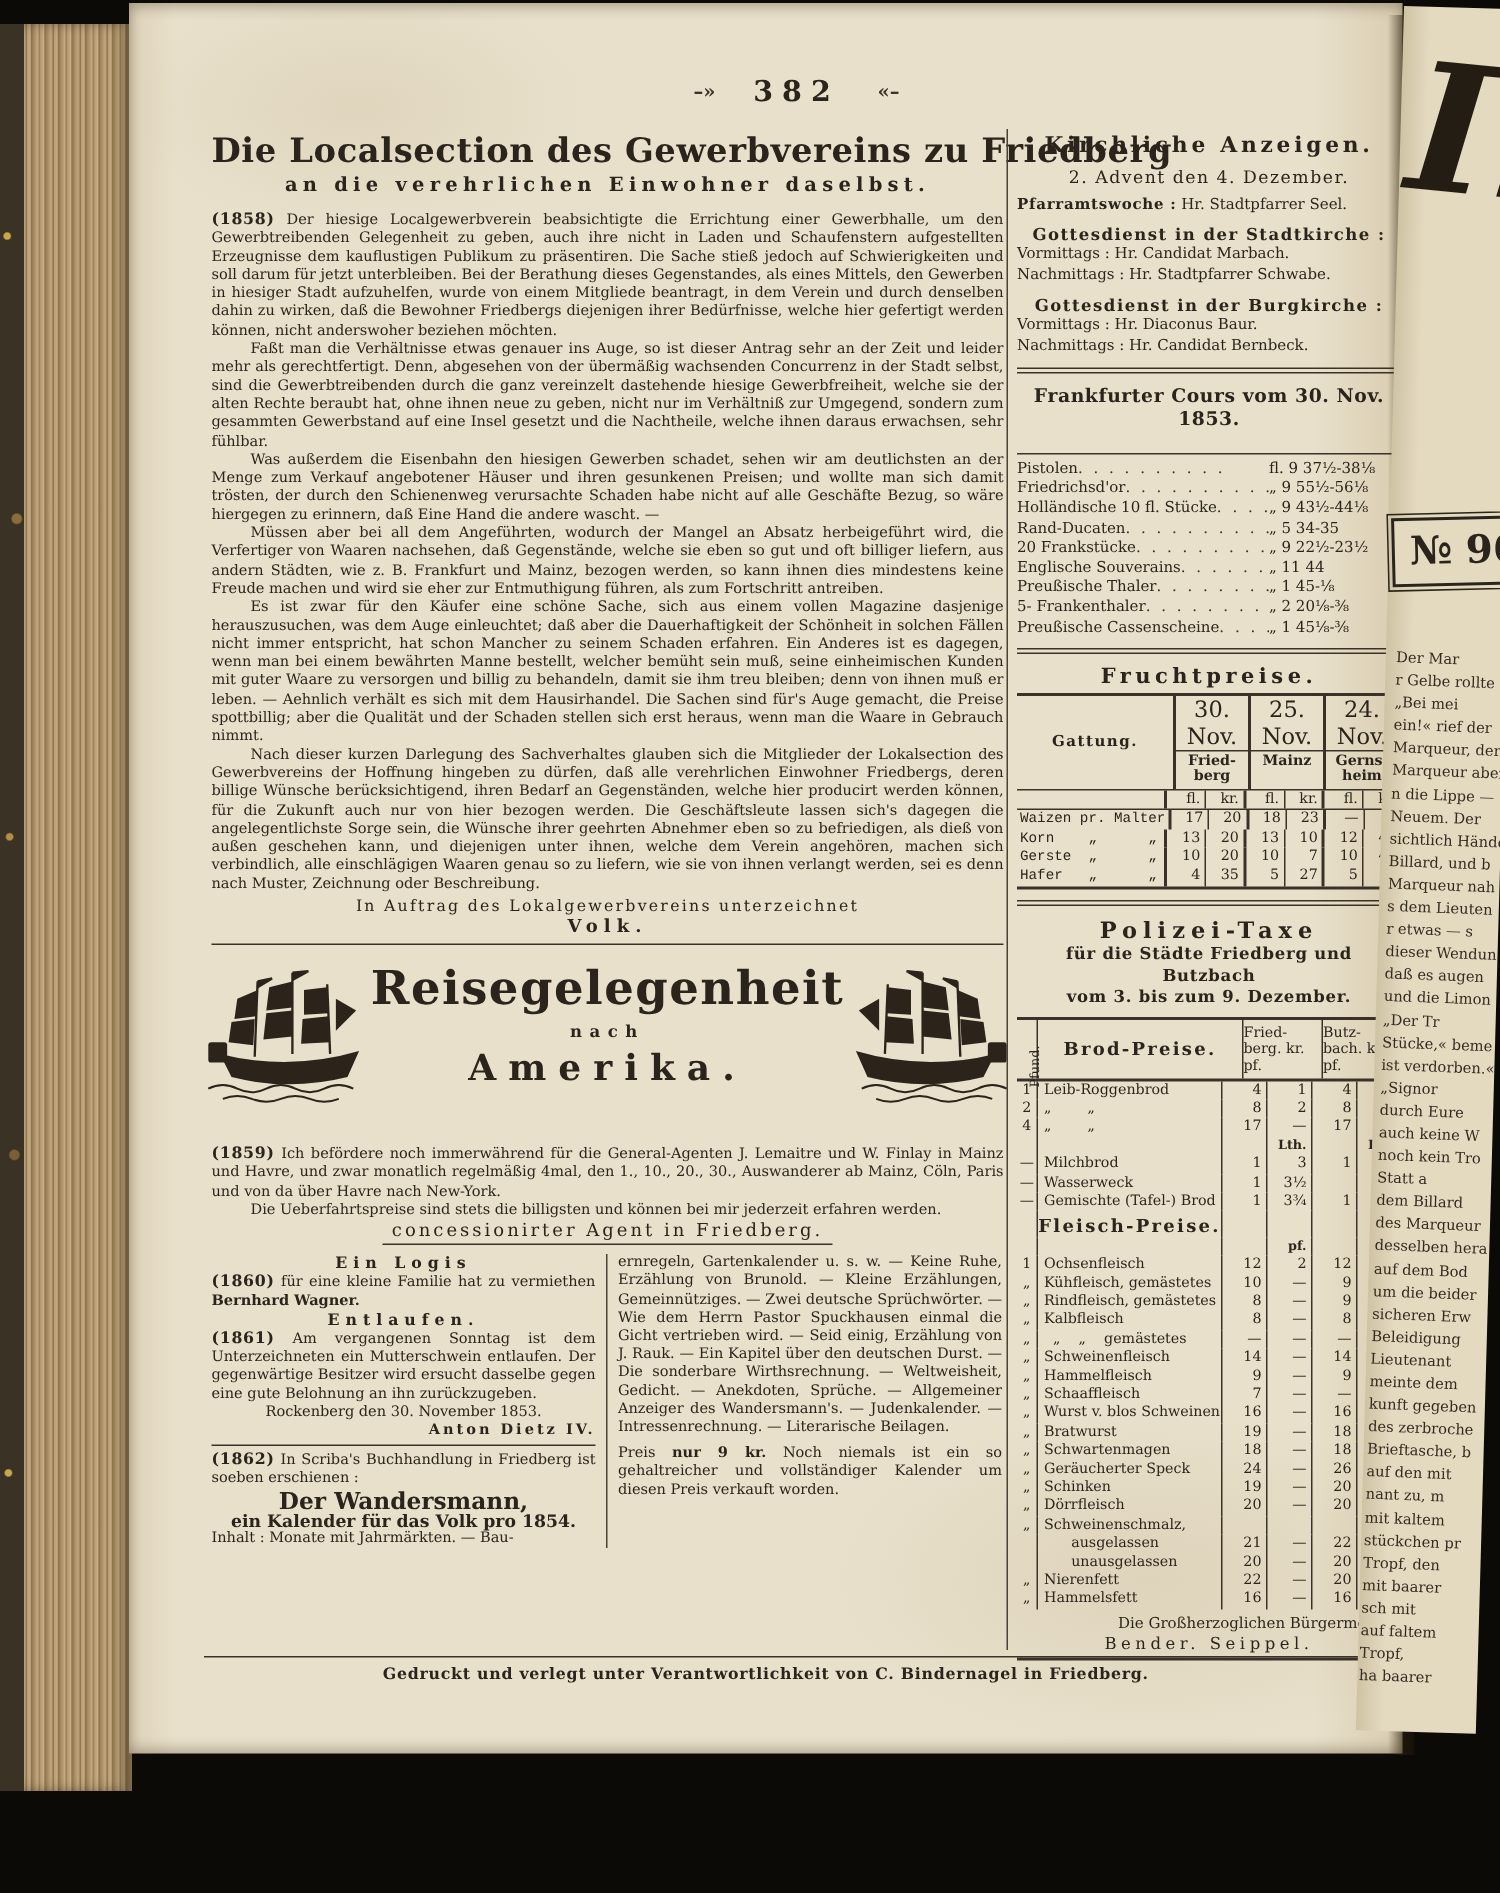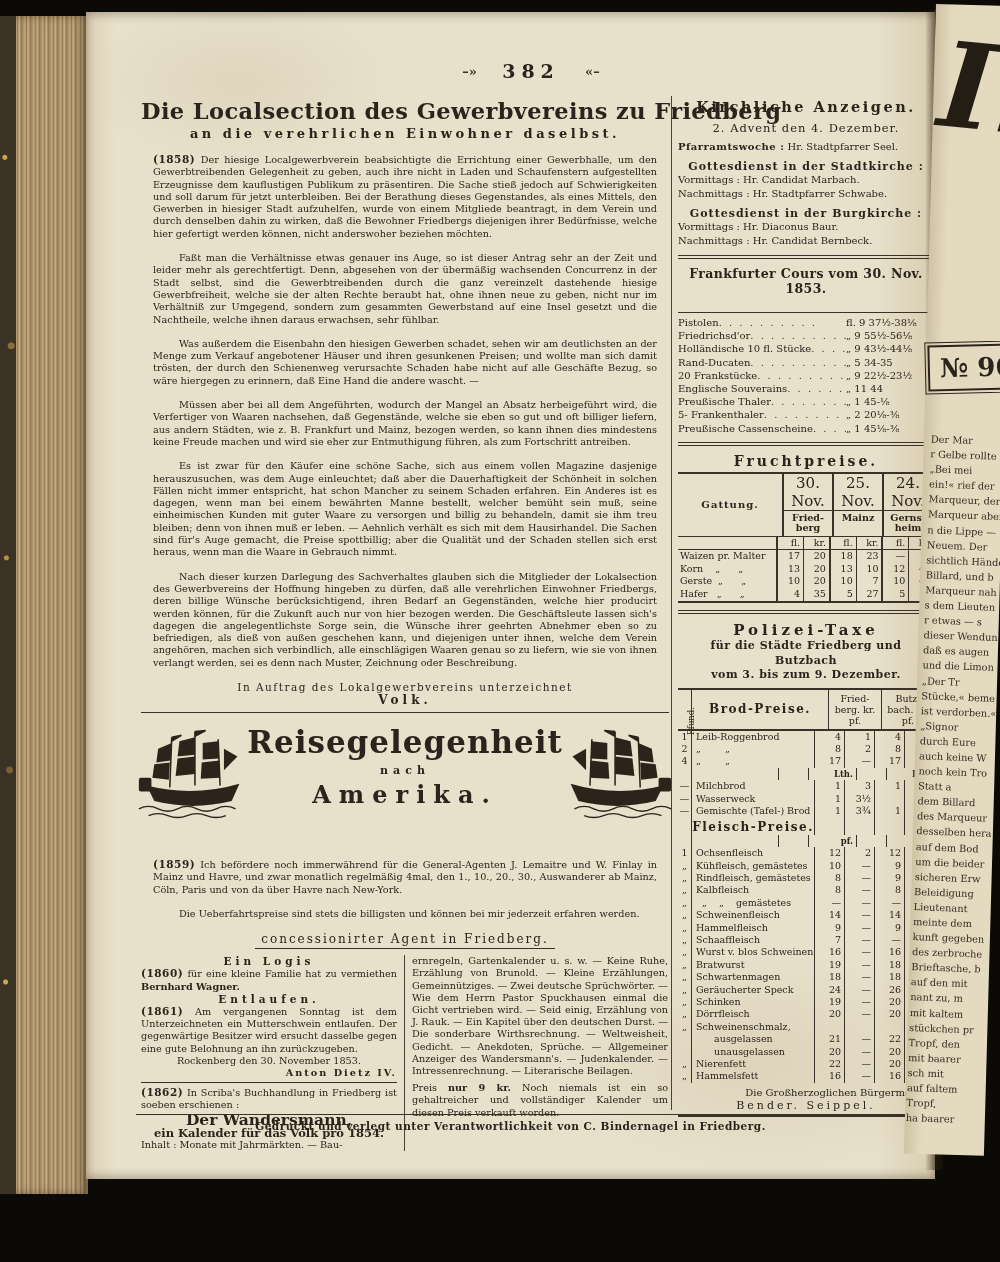--- a/index.html
+++ b/index.html
@@ -20,21 +20,21 @@
     position:absolute;left:0;top:0;width:16px;height:100%;
     background:
       radial-gradient(circle at 30% 12%, #c9a84c 0 2px, transparent 3px),
       radial-gradient(circle at 70% 28%, #8a6d3a 0 3px, transparent 4px),
       radial-gradient(circle at 40% 46%, #b38f45 0 2px, transparent 3px),
       radial-gradient(circle at 60% 64%, #7a5f33 0 3px, transparent 4px),
       radial-gradient(circle at 35% 82%, #c9a84c 0 2px, transparent 3px),
       #3b3226;
   }
   .page{
-    position:absolute;left:86px;top:12px;width:849px;height:1167px;
+    position:absolute;left:86px;top:2px;width:849px;height:1167px;
     background:
       radial-gradient(ellipse 220px 120px at 18% 6%, rgba(150,120,70,.10), transparent 70%),
       radial-gradient(ellipse 300px 160px at 80% 90%, rgba(150,120,70,.12), transparent 70%),
       linear-gradient(90deg,#ddd2b8 0,#e8e0cb 30px,#e8e0cb 790px,#d9cdb0 849px);
     box-shadow:inset 0 4px 8px rgba(60,45,20,.25), inset 0 -4px 8px rgba(60,45,20,.25);
   }
   .gutter{
     position:absolute;left:925px;top:10px;width:18px;height:1160px;
     background:linear-gradient(90deg,transparent,rgba(45,32,14,.55) 60%,rgba(45,32,14,.25));
   }
@@ -53,21 +53,21 @@
   .col-right{position:absolute;left:592px;top:84px;width:256px;}
   .divider-v{position:absolute;left:585px;top:84px;height:1014px;width:1px;background:#4a4034;}
   h1{
     margin:0 0 2px 0;text-align:center;
     font-size:22.5px;font-weight:bold;letter-spacing:.4px;white-space:nowrap;
   }
   .subtitle{
     text-align:center;font-size:13px;font-weight:bold;letter-spacing:3.5px;margin-bottom:9px;
   }
   p.body{
-    margin:12px;font-size:9.7px;line-height:12.3px;text-align:justify;
+    margin:0;font-size:9.7px;line-height:12.3px;text-align:justify;
   }
   p.ind{text-indent:26px;}
   b.ref{font-size:10.5px;letter-spacing:.5px;}
   .sigline{text-align:center;font-size:10.5px;letter-spacing:1.5px;margin-top:2px;}
   .signame{text-align:center;font-size:12px;font-weight:bold;letter-spacing:4px;}
   .rule-h{border-top:1.6px solid #3a3228;margin:5px 0;}
   
   .travel-ad{position:relative;height:128px;margin-top:2px;}
   .ship{position:absolute;top:8px;width:116px;height:96px;}
   .ship.left{left:-6px;}
@@ -98,44 +98,44 @@
     border-bottom:1px solid #3a3228;padding-bottom:16px;margin-bottom:3px;}
   .crow{display:flex;font-size:10px;line-height:13.2px;align-items:baseline;}
   .cname{white-space:nowrap;}
   .cleader{flex:1;overflow:hidden;white-space:nowrap;color:#3a3228;}
   .cleader::after{content:" .    .    .    .    .    .    .    .    .    .";letter-spacing:2px;}
   .cval{width:88px;text-align:left;white-space:nowrap;}
   
   .ftitle{text-align:center;font-size:14px;font-weight:bold;letter-spacing:3px;margin:2px 0 3px;}
   .ftable{border-top:2.2px solid #3a3228;border-bottom:2.2px solid #3a3228;font-size:9.5px;}
   .ftr{display:flex;align-items:stretch;line-height:12.8px;}
-  .f-name{width:104px;white-space:pre;padding:0 2px;}
+  .f-name{width:104px;white-space:pre;padding:0 2px;font-family:Liberation Mono, monospace;}
   .f-n{width:24px;text-align:right;padding-right:3px;border-left:1px solid #3a3228;}
   .f-n.grp{border-left:2px solid #3a3228;}
   .fh{display:flex;border-bottom:1.6px solid #3a3228;}
   .fh .f-gatt{width:104px;display:flex;align-items:center;justify-content:center;font-weight:bold;letter-spacing:1px;font-size:10px;}
   .fh .f-city{width:48px;border-left:2px solid #3a3228;text-align:center;}
   .fh .f-city .d{font-size:15px;border-bottom:1px solid #3a3228;}
   .fh .f-city .c{font-weight:bold;font-size:9.5px;padding:2px 0;line-height:10.5px;}
   .funits{display:flex;border-bottom:1px solid #3a3228;line-height:12px;}
   
   .ptitle{text-align:center;font-size:15px;font-weight:bold;letter-spacing:4px;margin-top:3px;}
   .psub{text-align:center;font-size:11px;font-weight:bold;letter-spacing:.5px;line-height:14.5px;}
   .ptable{border-top:2.2px solid #3a3228;margin-top:5px;font-size:9.5px;}
   .phead{display:flex;border-bottom:2px solid #3a3228;}
   .ph-pfund{width:13px;border-right:1px solid #3a3228;position:relative;}
   .ph-pfund span{position:absolute;left:-1px;top:26px;transform:rotate(-90deg);font-size:8.5px;white-space:nowrap;}
   .ph-name{flex:1;display:flex;align-items:center;justify-content:center;font-weight:bold;font-size:12px;letter-spacing:1.5px;}
-  .ph-city{width:52px;border-left:1.6px solid #3a3228;text-align:center;font-size:9.5px;line-height:11px;padding:3px 0;}
+  .ph-city{width:52px;border-left:1.6px solid #3a3228;font-size:9.5px;line-height:11px;padding:3px 0;}
   .ptr{display:flex;line-height:12.4px;}
   .p-pfund{width:13px;border-right:1px solid #3a3228;text-align:center;}
   .p-name{flex:1;padding-left:4px;white-space:pre;overflow:hidden;}
   .p-n{width:26px;text-align:right;padding-right:3px;border-left:1px solid #3a3228;}
   .p-n.grp{border-left:1.6px solid #3a3228;}
-  .p-note{font-size:8.5px;font-weight:bold;padding-left:18px;}
+  .p-note{font-size:8.5px;font-weight:bold;}
   .mayor{font-size:10px;text-align:right;margin-top:3px;line-height:13px;}
   .mayor .names{text-align:center;font-size:11px;letter-spacing:3px;}
   .police-endrule{border-top:2.2px solid #3a3228;margin-top:3px;}
   
   .footer-rule{position:absolute;left:50px;right:12px;top:1102px;border-top:1.4px solid #3a3228;}
   .footer{position:absolute;left:0;right:0;top:1108px;text-align:center;
     font-size:10.5px;font-weight:bold;letter-spacing:.5px;}
   
   .masthead{
     position:absolute;left:6px;top:26px;font-size:118px;font-weight:bold;

